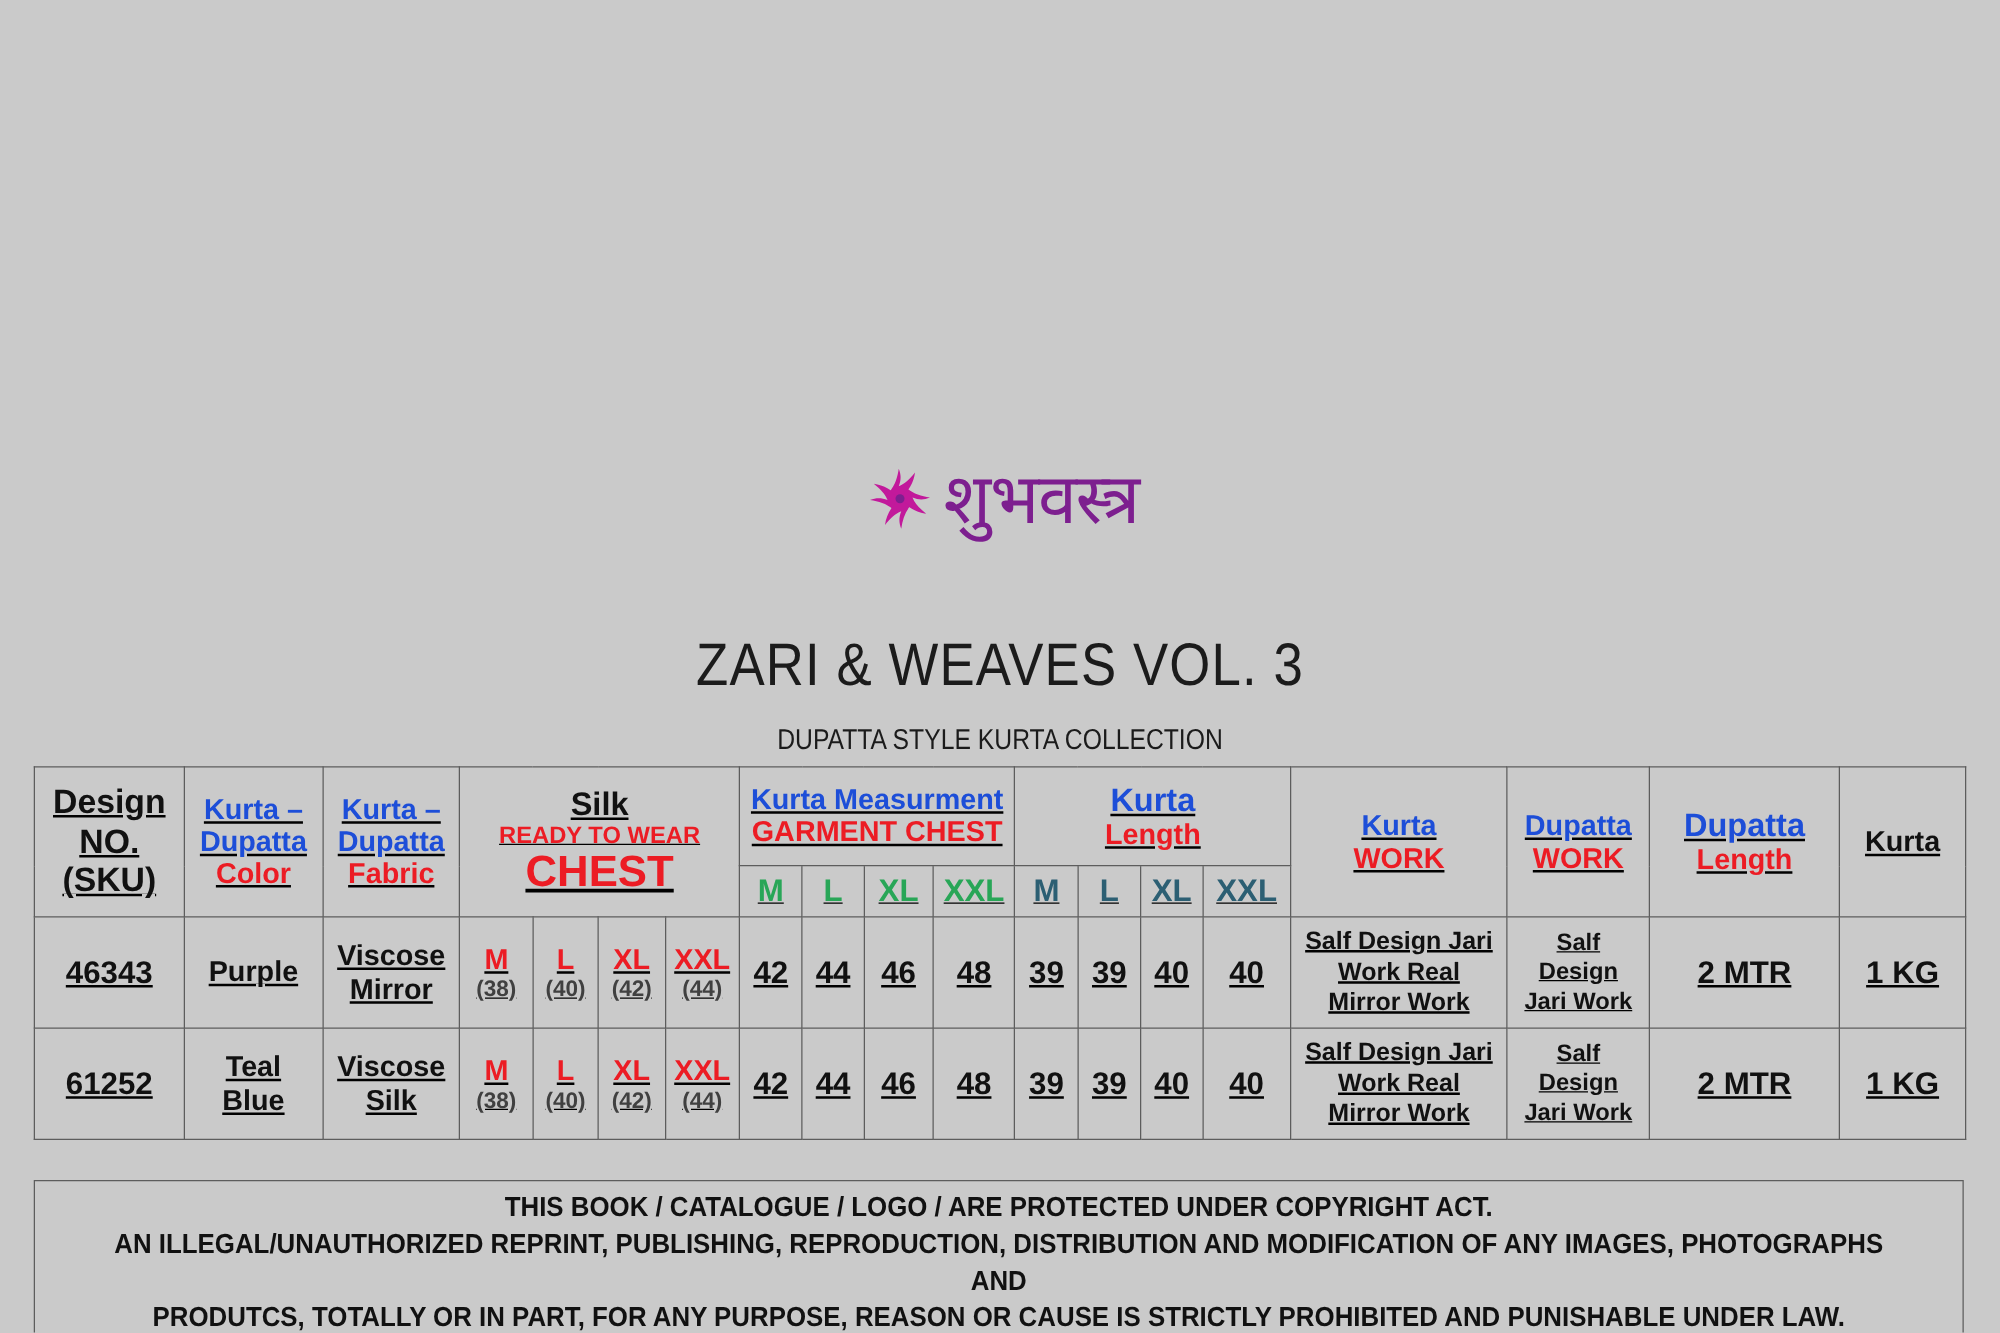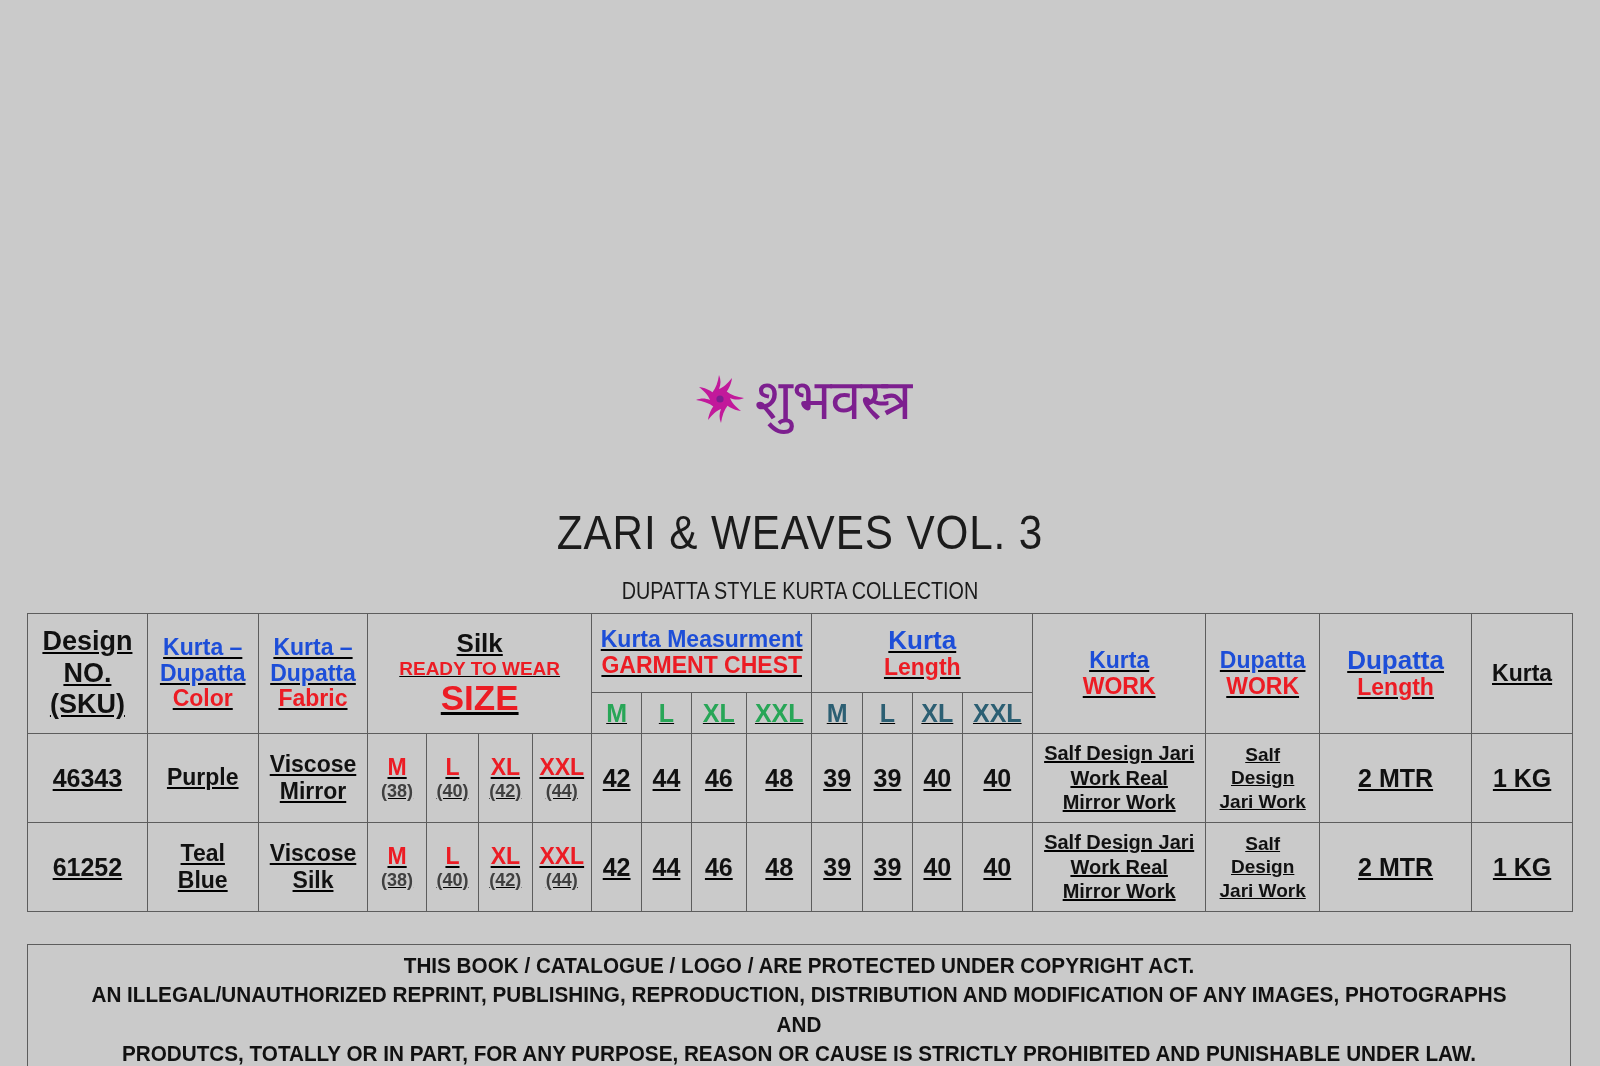--- a/index.html
+++ b/index.html
@@ -163,21 +163,21 @@
           <div class="red">Color</div>
         </td>
         <td rowspan="2" class="hd">
           <div class="blk">Kurta –</div>
           <div class="blk">Dupatta</div>
           <div class="red">Fabric</div>
         </td>
         <td rowspan="2" colspan="4">
           <div class="hd-type-main">Silk</div>
           <div class="hd-type-rtw">READY TO WEAR</div>
-          <div class="hd-type-size">SIZE</div>
+          <div class="hd-type-size">CHEST</div>
         </td>
         <td colspan="4" class="hd" style="height:78px">
           <div class="blk">Kurta Measurment</div>
           <div class="red">GARMENT CHEST</div>
         </td>
         <td colspan="4" class="hd">
           <div class="blk" style="font-size:26px">Kurta</div>
           <div class="red">Length</div>
         </td>
         <td rowspan="2" class="hd">

